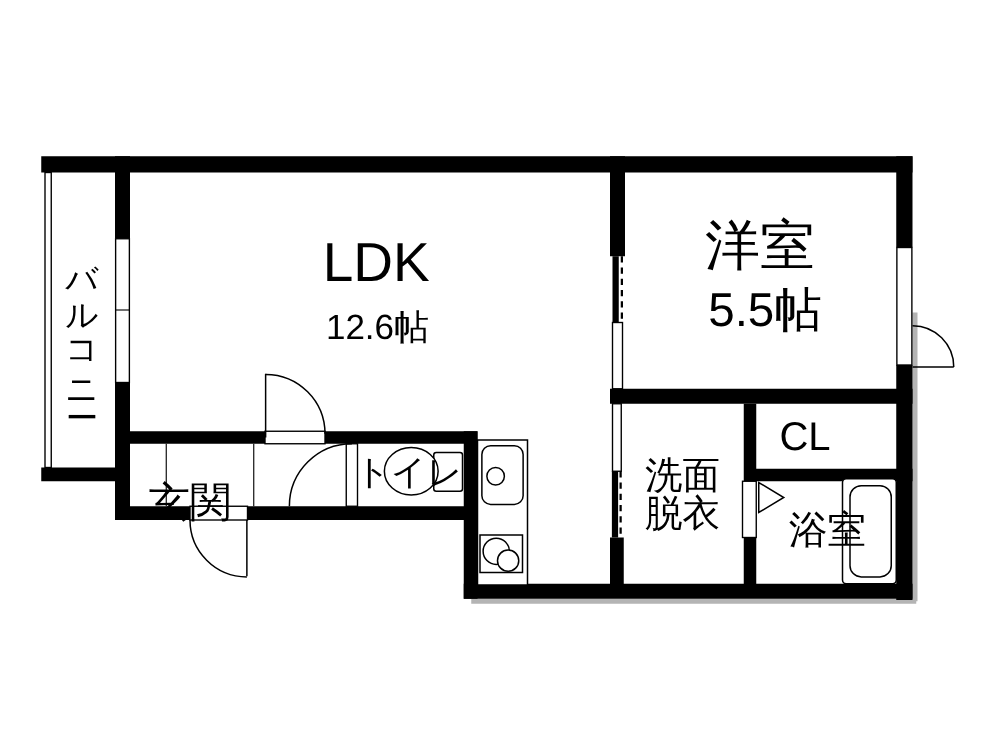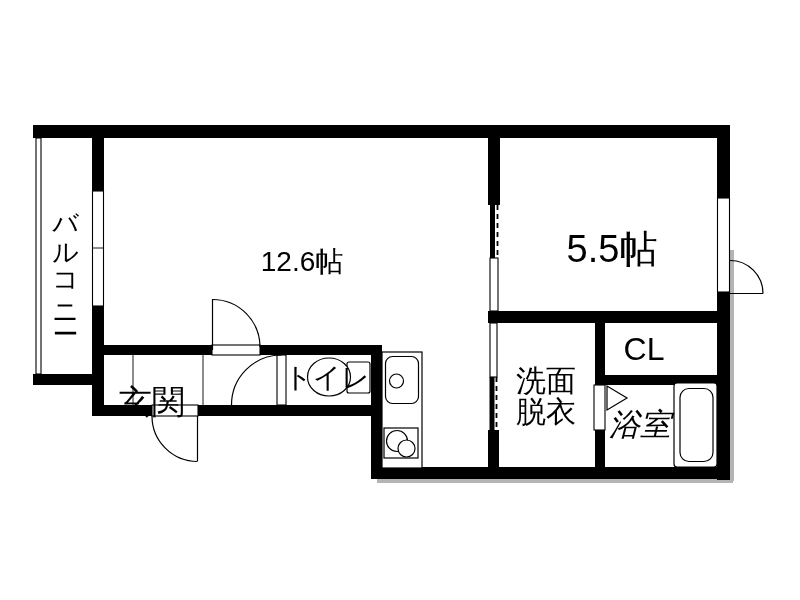--- a/index.html
+++ b/index.html
@@ -114,21 +114,23 @@
   <div class="room-area" style="left:41px;top:138px;width:51px;height:236px;"></div>
   <div class="room-area" style="left:104px;top:138px;width:384px;height:207px;"></div>
   <div class="room-area" style="left:500px;top:138px;width:217px;height:173px;"></div>
   <div class="room-area" style="left:104px;top:355px;width:173px;height:50px;"></div>
   <div class="room-area" style="left:286px;top:355px;width:85px;height:50px;"></div>
   <div class="room-area" style="left:499px;top:323px;width:96px;height:144px;"></div>
   <div class="room-area" style="left:605px;top:323px;width:112px;height:52px;"></div>
   <div class="room-area" style="left:605px;top:385px;width:112px;height:82px;"></div>
 
   <div class="label v" style="left:66px;top:258px;font-size:26px;">バルコニー</div>
+  <div class="label" style="left:301px;top:211px;font-size:44px;">LDK</div>
   <div class="label" style="left:302px;top:262px;font-size:28px;">12.6帖</div>
+  <div class="label" style="left:608px;top:197px;font-size:44px;">洋室</div>
   <div class="label" style="left:612px;top:249px;font-size:38px;">5.5帖</div>
   <div class="label" style="left:152px;top:401px;font-size:33px;">玄関</div>
   <div class="label" style="left:327px;top:378px;font-size:28px;text-align:center;">トイレ</div>
   <div class="label" style="left:546px;top:381px;font-size:30px;text-align:right;">洗面</div>
   <div class="label" style="left:546px;top:412px;font-size:30px;text-align:center;">脱衣</div>
   <div class="label" style="left:644px;top:349px;font-size:32px;">CL</div>
-  <div class="label" style="left:640px;top:424px;font-size:31px;font-style:italic;">浴室</div>
+  <div class="label" style="left:662px;top:424px;font-size:31px;">浴室</div>
 </div>
 
 </body></html>

